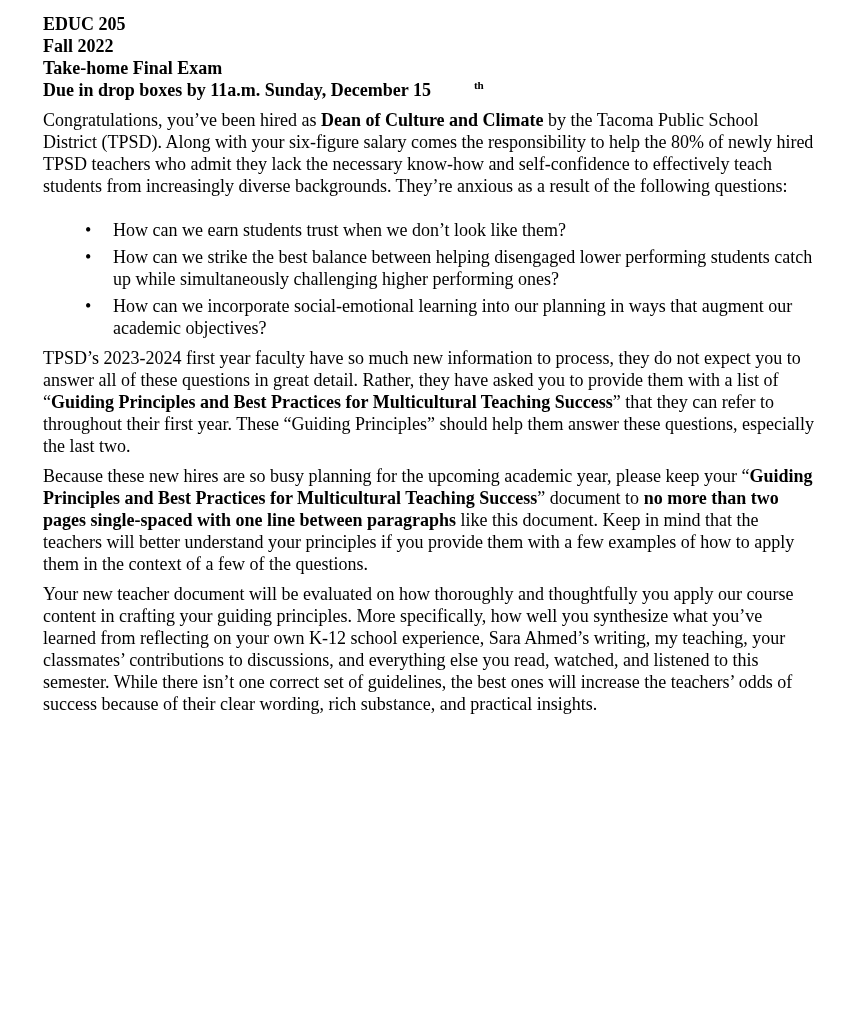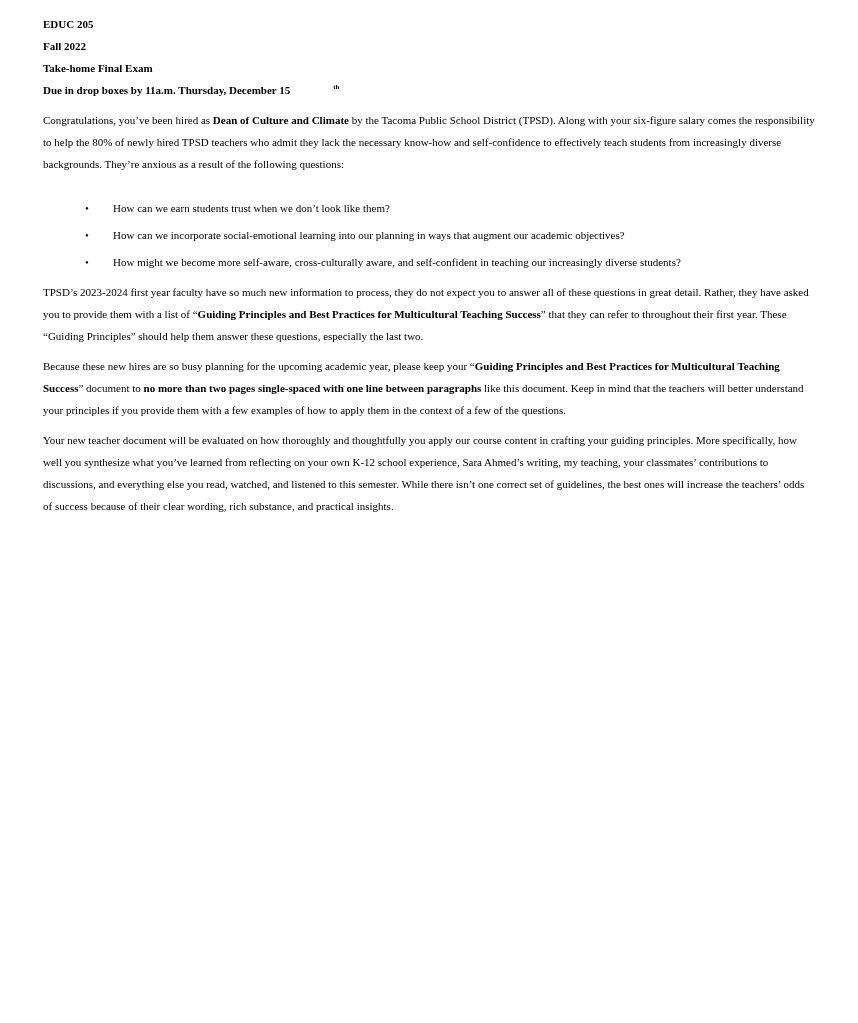--- a/index.html
+++ b/index.html
@@ -11,21 +11,21 @@
     width: 858px;
     height: 1023px;
     overflow: hidden;
   }
   .document {
     box-sizing: border-box;
     width: 858px;
     min-height: 1023px;
     padding: 13px 43px 10px 43px;
     font-family: "Liberation Serif", serif;
-    font-size: 11px;
+    font-size: 18px;
     line-height: 22px;
     color: #000000;
     text-align: left;
   }
   .header-block {
     margin: 0;
   }
   .header-line {
     font-weight: bold;
     margin: 0;
@@ -61,29 +61,29 @@
 </style>
 </head>
 <body>
 
 <div class="document">
 
   <div class="header-block">
     <div class="header-line"><span class="bold">EDUC 205</span></div>
     <div class="header-line"><span class="bold">Fall 2022</span></div>
     <div class="header-line"><span class="bold">Take-home Final Exam</span></div>
-    <div class="header-line"><span class="bold">Due in drop boxes by 11a.m. Thursday, December 15</span><sup class="bold">th</sup></div>
+    <div class="header-line"><span class="bold">Due in drop boxes by 11a.m. Sunday, December 15</span><sup class="bold">th</sup></div>
   </div>
 
   <p class="para"><span>Congratulations, you’ve been hired as </span><span class="bold">Dean of Culture and Climate</span><span> by the Tacoma Public School District (TPSD). Along with your six-figure salary comes the responsibility to help the 80% of newly hired TPSD teachers who admit they lack the necessary know-how and self-confidence to effectively teach students from increasingly diverse backgrounds. They’re anxious as a result of the following questions:</span></p>
 
   <ul class="questions">
     <li><span>How can we earn students trust when we don’t look like them?</span></li>
+    <li><span>How can we strike the best balance between helping disengaged lower performing students catch up while simultaneously challenging higher performing ones?</span></li>
     <li><span>How can we incorporate social-emotional learning into our planning in ways that augment our academic objectives?</span></li>
-    <li><span>How might we become more self-aware, cross-culturally aware, and self-confident in teaching our increasingly diverse students?</span></li>
   </ul>
 
   <p class="para"><span>TPSD’s 2023-2024 first year faculty have so much new information to process, they do not expect you to answer all of these questions in great detail. Rather, they have asked you to provide them with a list of “</span><span class="bold">Guiding Principles and Best Practices for Multicultural Teaching Success</span><span>” that they can refer to throughout their first year. These “Guiding Principles” should help them answer these questions, especially the last two.</span></p>
 
   <p class="para"><span>Because these new hires are so busy planning for the upcoming academic year, please keep your “</span><span class="bold">Guiding Principles and Best Practices for Multicultural Teaching Success</span><span>” document to </span><span class="bold">no more than two pages single-spaced with one line between paragraphs</span><span> like this document. Keep in mind that the teachers will better understand your principles if you provide them with a few examples of how to apply them in the context of a few of the questions.</span></p>
 
   <p class="para"><span>Your new teacher document will be evaluated on how thoroughly and thoughtfully you apply our course content in crafting your guiding principles. More specifically, how well you synthesize what you’ve learned from reflecting on your own K-12 school experience, Sara Ahmed’s writing, my teaching, your classmates’ contributions to discussions, and everything else you read, watched, and listened to this semester. While there isn’t one correct set of guidelines, the best ones will increase the teachers’ odds of success because of their clear wording, rich substance, and practical insights.</span></p>
 
 </div>
 

